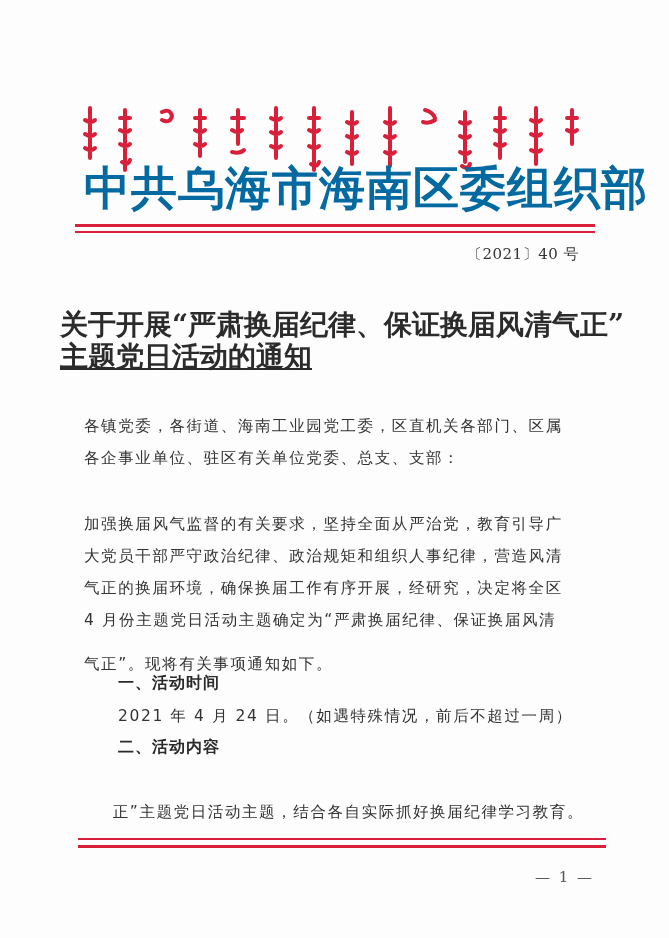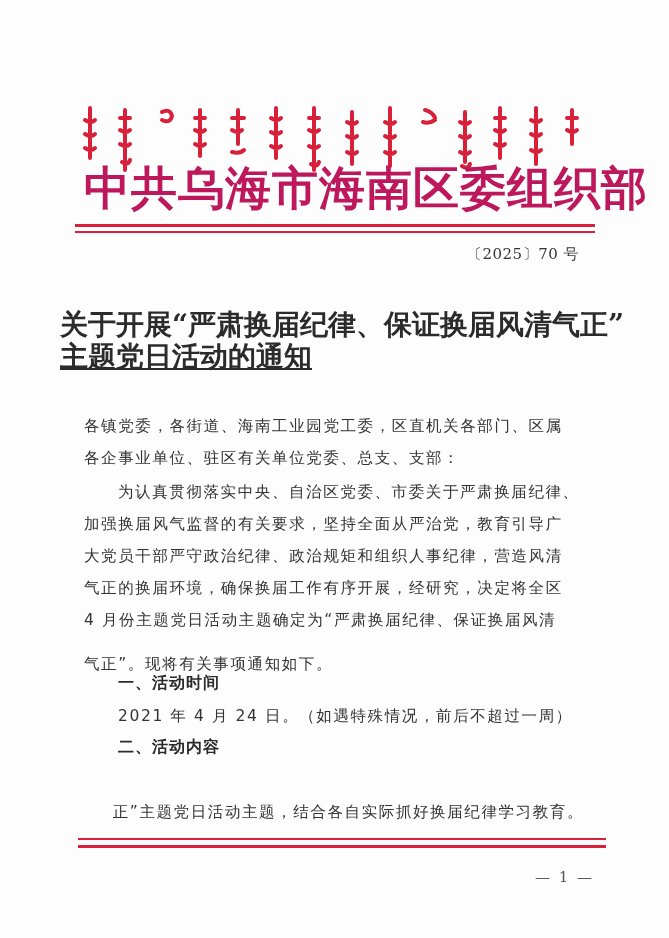--- a/index.html
+++ b/index.html
@@ -31,21 +31,21 @@
   .mongol-row svg { width: 100%; height: 100%; }
   .org-title {
     position: absolute;
     left: 84px;
     top: 162px;
     width: 510px;
     font-family: "DejaVu Serif", serif;
     font-weight: bold;
     font-size: 46px;
     letter-spacing: 1px;
-    color: #be185d;
+    color: #0369a1;
     white-space: nowrap;
     line-height: 52px;
   }
   .red-rule {
     position: absolute;
     left: 75px;
     width: 520px;
     background: #d9203a;
   }
   .doc-number {
@@ -123,29 +123,28 @@
         <path d="M492 10 L492 44 M487 18 h10 M487 30 q6 4 10 0"></path>
       </g>
     </svg>
   </div>
 
   <div class="org-title">中共乌海市海南区委组织部</div>
 
   <div class="red-rule" style="top:224px;height:3px;"></div>
   <div class="red-rule" style="top:231px;height:1.5px;"></div>
 
-  <div class="doc-number">〔2025〕70 号</div>
+  <div class="doc-number">〔2021〕40 号</div>
 
   <div class="notice-title" style="top:310px;">关于开展“严肃换届纪律、保证换届风清气正”</div>
   <div class="notice-title" style="top:342px;text-decoration:underline;">主题党日活动的通知</div>
 
   <div class="body-text" style="top:410px;">各镇党委，各街道、海南工业园党工委，区直机关各部门、区属</div>
   <div class="body-text" style="top:442px;">各企事业单位、驻区有关单位党委、总支、支部：</div>
 
-  <div class="body-text indent" style="top:476px;">为认真贯彻落实中央、自治区党委、市委关于严肃换届纪律、</div>
   <div class="body-text" style="top:508px;">加强换届风气监督的有关要求，坚持全面从严治党，教育引导广</div>
   <div class="body-text" style="top:540px;">大党员干部严守政治纪律、政治规矩和组织人事纪律，营造风清</div>
   <div class="body-text" style="top:572px;">气正的换届环境，确保换届工作有序开展，经研究，决定将全区</div>
   <div class="body-text" style="top:604px;">4 月份主题党日活动主题确定为“严肃换届纪律、保证换届风清</div>
   <div class="body-text" style="top:648px;">气正”。现将有关事项通知如下。</div>
 
   <div class="section-heading" style="top:668px;">一、活动时间</div>
   <div class="body-text indent" style="top:700px;">2021 年 4 月 24 日。（如遇特殊情况，前后不超过一周）</div>
 
   <div class="section-heading" style="top:732px;">二、活动内容</div>

